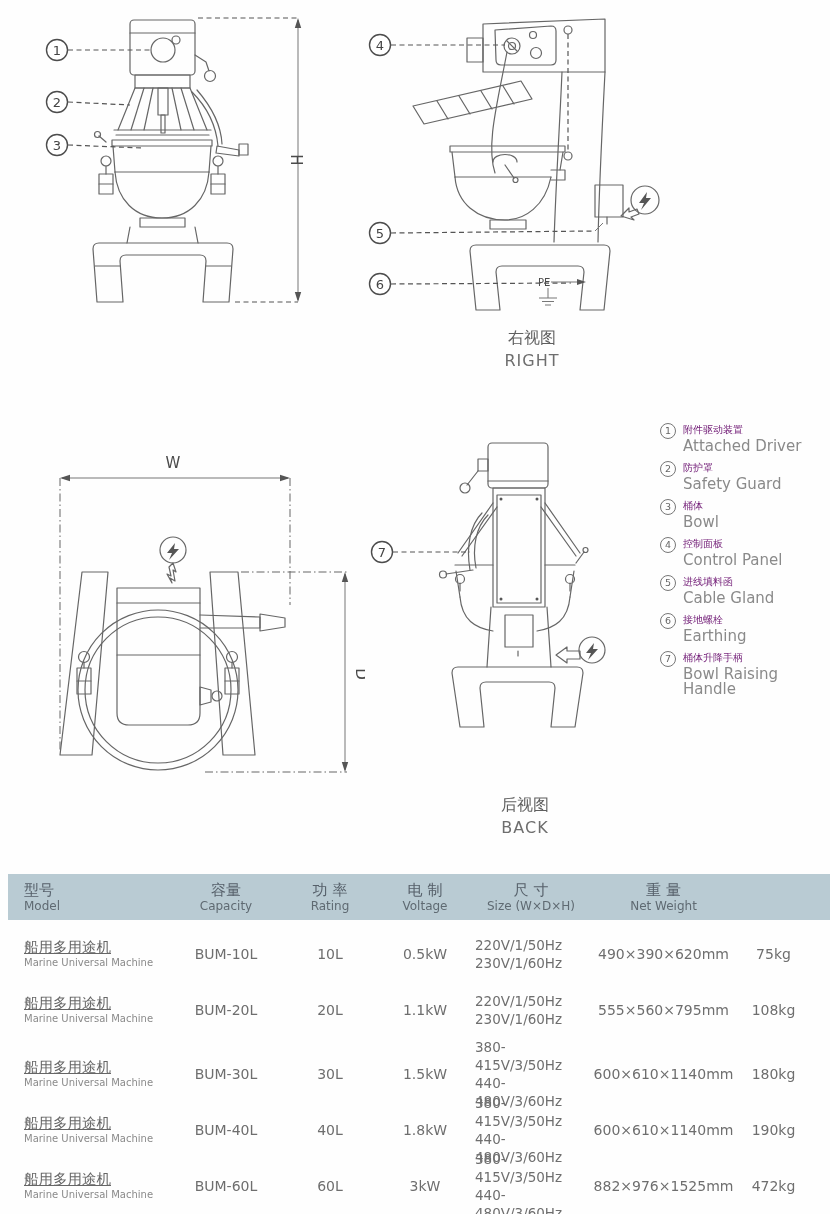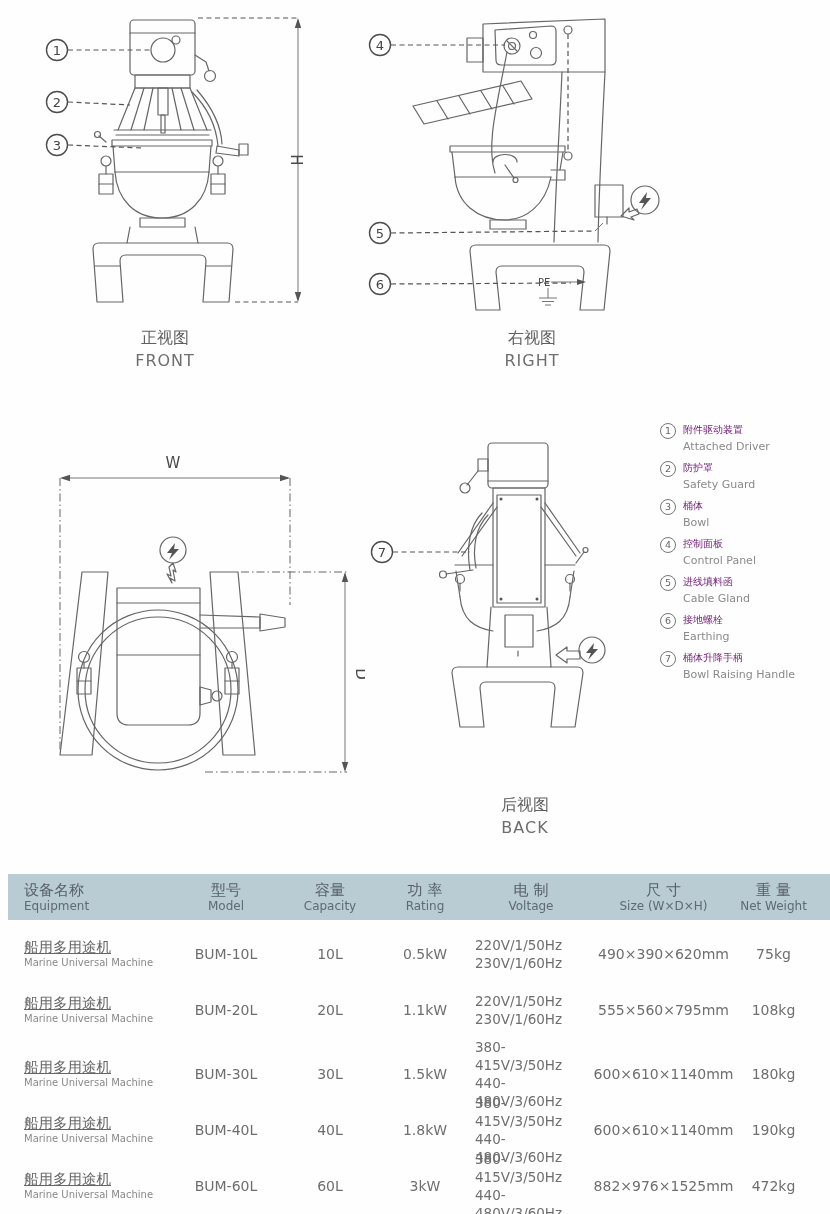--- a/index.html
+++ b/index.html
@@ -19,21 +19,21 @@
   .petext{fill:#4a4a4a;font-size:10px;font-family:"DejaVu Sans",sans-serif;}
   .viewlabel{position:absolute;text-align:center;line-height:1.45;}
   .viewlabel .zh{font-size:16px;color:#5f5f5f;}
   .viewlabel .en{font-size:16px;color:#6e6e6e;letter-spacing:1px;}
   
   .legend{position:absolute;left:660px;top:421px;width:170px;}
   .legend-item{display:flex;align-items:flex-start;margin-bottom:5px;}
   .lnum{flex:0 0 auto;width:14px;height:14px;border:1px solid #777;border-radius:50%;
         font-size:9.5px;line-height:14px;text-align:center;color:#666;margin:2px 7px 0 0;}
   .ltext .zh{font-size:10px;color:#701a75;line-height:18px;}
-  .ltext .en{font-size:11px;color:#8a8a8a;line-height:15px;}
+  .ltext .en{font-size:15px;color:#8a8a8a;line-height:15px;}
   
   .spec-table{position:absolute;left:8px;top:874px;width:822px;}
   .thead{display:grid;grid-template-columns:162px 112px 96px 94px 118px 147px 73px;
          background:#b9cbd3;height:46px;align-items:center;}
   .thead .hc{text-align:center;}
   .thead .hc:first-child{text-align:left;padding-left:16px;}
   .thead .zh{font-size:15px;color:#56606a;line-height:18px;}
   .thead .en{font-size:12px;color:#5f6a72;line-height:14px;}
   .tbody{margin-top:6px;}
   .trow{display:grid;grid-template-columns:162px 112px 96px 94px 118px 147px 73px;
@@ -118,24 +118,20 @@
 
     <g>
       <line class="dash" x1="178" y1="8" x2="278" y2="8"></line>
       <line class="dash" x1="215" y1="292" x2="278" y2="292"></line>
       <line class="lnthin" x1="278" y1="10" x2="278" y2="290"></line>
       <polygon class="fillc" points="278,8 274.8,18 281.2,18"></polygon>
       <polygon class="fillc" points="278,292 274.8,282 281.2,282"></polygon>
       <text class="dimtext" transform="rotate(90 271 150)" x="271" y="150" text-anchor="middle">H</text>
     </g>
   </svg>
-  <div class="viewlabel abs" style="left:105px;top:326px;width:120px">
-    <div class="zh">正视图</div>
-    <div class="en">FRONT</div>
-  </div>
 
   <svg class="abs" style="left:355px;top:10px" width="320" height="305" viewBox="0 0 320 305">
     <g>
       <path class="ln" d="M128 14 L250 9 L250 62 L128 62 Z"></path>
       <rect class="ln" x="112" y="28" width="16" height="24"></rect>
       <g>
         <path class="ln" d="M140 20 L196 16 Q201 16 201 21 L201 50 Q201 55 196 55 L146 55 Q141 55 141 50 Z"></path>
         <circle class="ln" cx="157" cy="36" r="8"></circle>
           <circle class="ln" cx="157" cy="36" r="3.5"></circle>
         <line class="ln" x1="152" y1="31" x2="162" y2="41"></line>
@@ -381,24 +377,20 @@
           <div class="zh">桶体升降手柄</div>
           <div class="en">Bowl Raising Handle</div>
         </span>
       </div>
 
   </div>
 
   <div class="spec-table">
     <div class="thead">
 
-        <div class="hc">
-          <div class="zh">设备名称</div>
-          <div class="en">Equipment</div>
-        </div>
 
         <div class="hc">
           <div class="zh">型号</div>
           <div class="en">Model</div>
         </div>
 
         <div class="hc">
           <div class="zh">容量</div>
           <div class="en">Capacity</div>
         </div>

